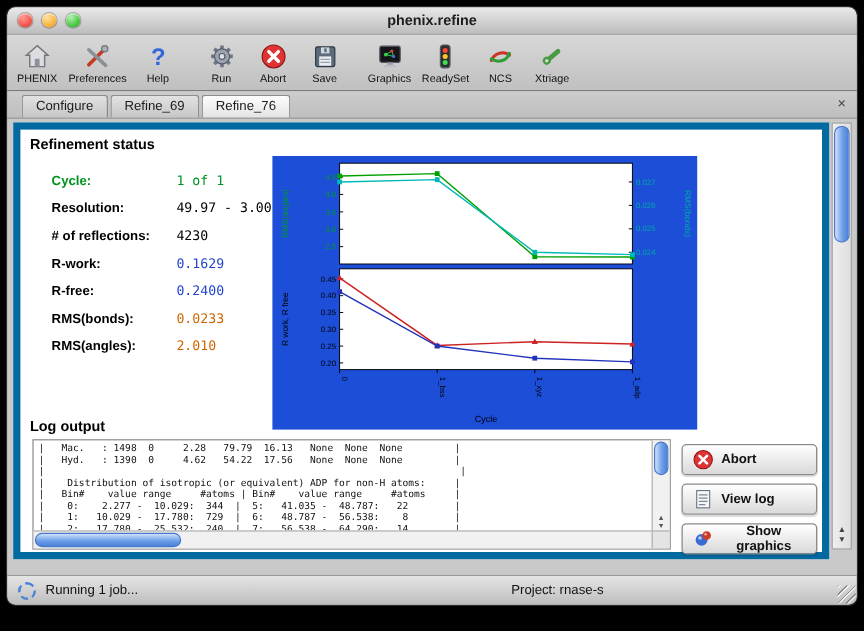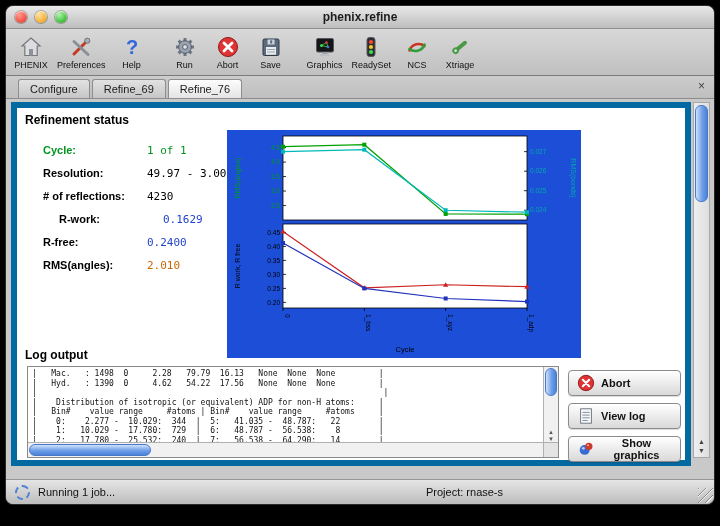--- a/index.html
+++ b/index.html
@@ -253,26 +253,30 @@
         </div>
         <div class="srow">
           <span class="slabel" style="color: rgb(0, 0, 0);">Resolution:</span>
           <span class="sval" style="color: rgb(0, 0, 0);">49.97 - 3.00</span>
         </div>
         <div class="srow">
           <span class="slabel" style="color: rgb(0, 0, 0);"># of reflections:</span>
           <span class="sval" style="color: rgb(0, 0, 0);">4230</span>
         </div>
         <div class="srow">
-          <span class="slabel" style="color: rgb(0, 0, 0); margin-left: 16px;">R-work:</span>
+          <span class="slabel" style="color: rgb(0, 0, 0);">R-work:</span>
           <span class="sval" style="color: rgb(34, 68, 204);">0.1629</span>
         </div>
         <div class="srow">
           <span class="slabel" style="color: rgb(0, 0, 0);">R-free:</span>
           <span class="sval" style="color: rgb(34, 68, 204);">0.2400</span>
+        </div>
+        <div class="srow">
+          <span class="slabel" style="color: rgb(0, 0, 0);">RMS(bonds):</span>
+          <span class="sval" style="color: rgb(204, 102, 0);">0.0233</span>
         </div>
         <div class="srow">
           <span class="slabel" style="color: rgb(0, 0, 0);">RMS(angles):</span>
           <span class="sval" style="color: rgb(204, 102, 0);">2.010</span>
         </div>
       </div>
 
       <div class="chartbox">
         <svg id="chart-svg" width="354" height="228" viewBox="0 0 354 228">
             <rect x="56" y="6" width="244" height="84" fill="#ffffff" stroke="#000" stroke-width="0.8"></rect>

